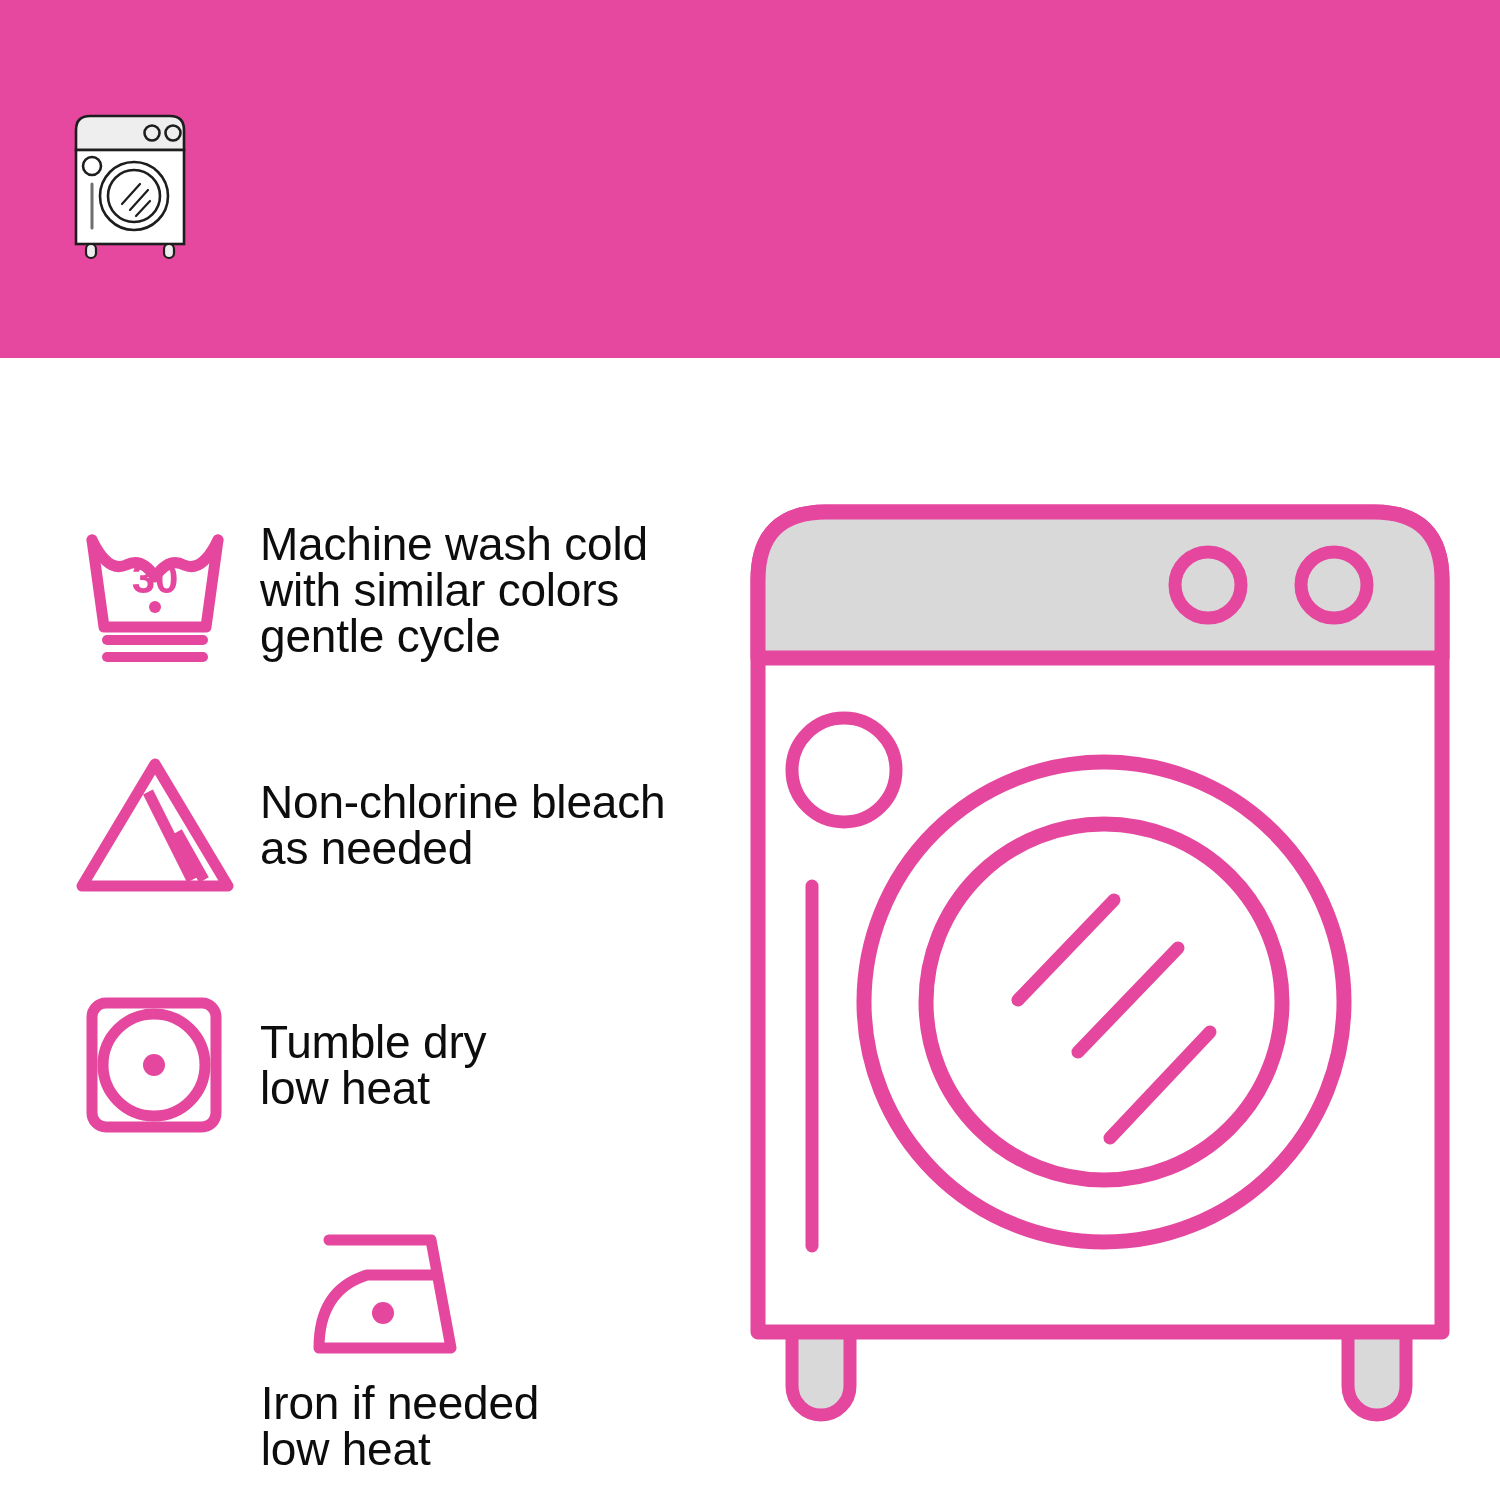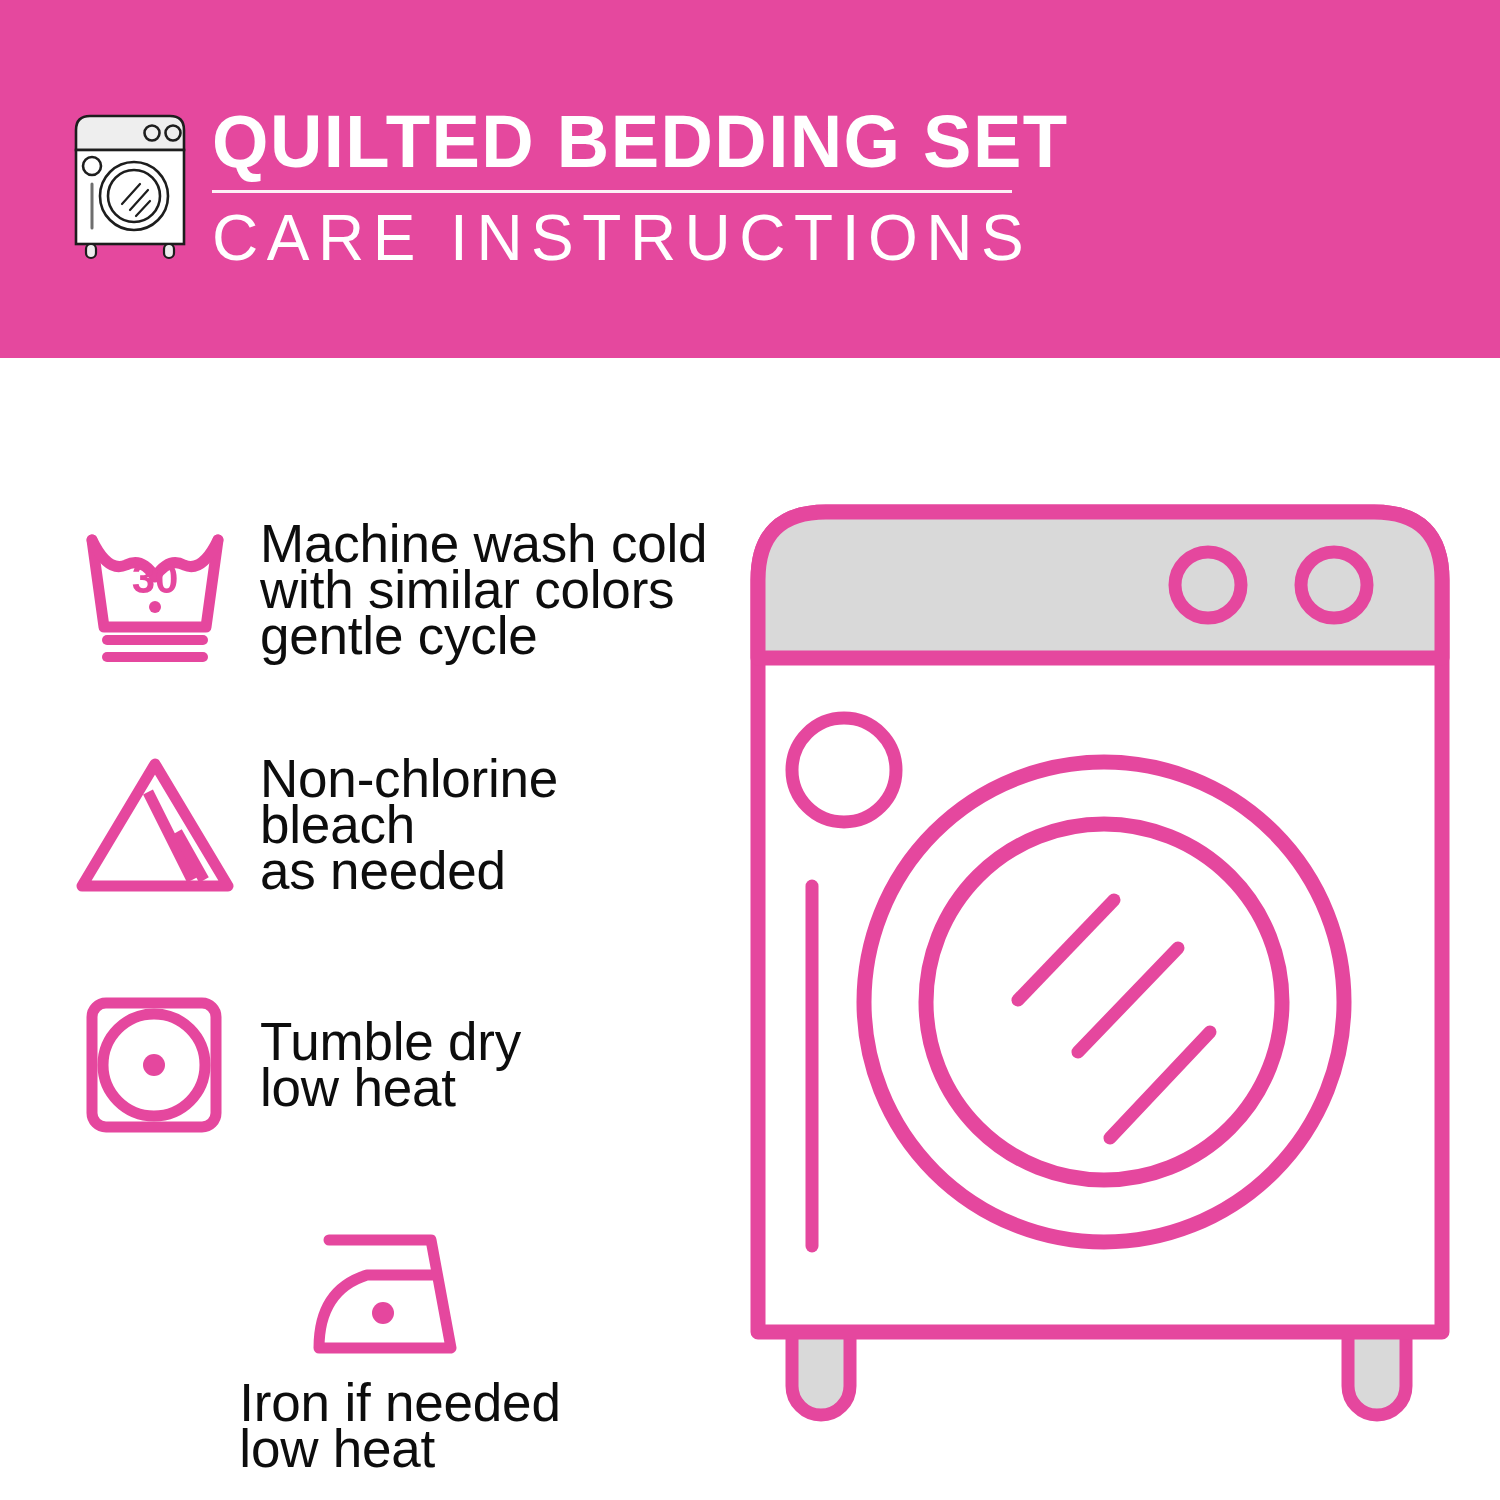--- a/index.html
+++ b/index.html
@@ -87,21 +87,21 @@
   }
   .care-row .sym {
     width: 170px;
     flex: 0 0 170px;
     display: flex;
     align-items: center;
     justify-content: flex-start;
   }
   .care-row .txt {
     font-family: "Liberation Sans", sans-serif;
-    font-size: 53px;
+    font-size: 46px;
     font-weight: 400;
     line-height: 46px;
     color: #0d0d0d;
     letter-spacing: -0.2px;
     white-space: pre-line;
     padding-left: 20px;
   }
   #row-wash   { top: 145px; }
   #row-bleach { top: 380px; }
   #row-dry    { top: 620px; align-items: center; }
@@ -144,25 +144,20 @@
         <circle cx="68" cy="88" r="26" fill="none" stroke="#1d1d1d" stroke-width="2.6"></circle>
         <line x1="56" y1="96" x2="74" y2="76" stroke="#1d1d1d" stroke-width="2.2" stroke-linecap="round"></line>
         <line x1="64" y1="102" x2="82" y2="82" stroke="#1d1d1d" stroke-width="2.2" stroke-linecap="round"></line>
         <line x1="70" y1="108" x2="84" y2="93" stroke="#1d1d1d" stroke-width="2.2" stroke-linecap="round"></line>
 
         <rect x="20" y="136" width="10" height="14" rx="5" fill="#eeeeee" stroke="#1d1d1d" stroke-width="2.2"></rect>
         <rect x="98" y="136" width="10" height="14" rx="5" fill="#eeeeee" stroke="#1d1d1d" stroke-width="2.2"></rect>
       </svg>
     </div>
 
-    <div class="header-text">
-      <div class="title-main">QUILTED BEDDING SET</div>
-      <div class="title-rule"></div>
-      <div class="title-sub">CARE INSTRUCTIONS</div>
-    </div>
   </div>
 
   <div class="care-list">
 
     <div class="care-row" id="row-wash">
       <div class="sym">
         <svg viewBox="0 0 170 150" width="170" height="150">
           <path d="M22 25 L34 112 L136 112 L148 25" fill="none" stroke="#e5479e" stroke-width="11" stroke-linecap="round" stroke-linejoin="round"></path>
           <path d="M22 25 Q38 58 56 50 Q72 42 85 62 Q99 42 114 50 Q132 58 148 25" fill="none" stroke="#e5479e" stroke-width="11" stroke-linecap="round" stroke-linejoin="round"></path>
           <text x="85" y="78" text-anchor="middle" font-family="Liberation Sans, sans-serif" font-size="42" font-weight="700" fill="#e5479e">30</text>

